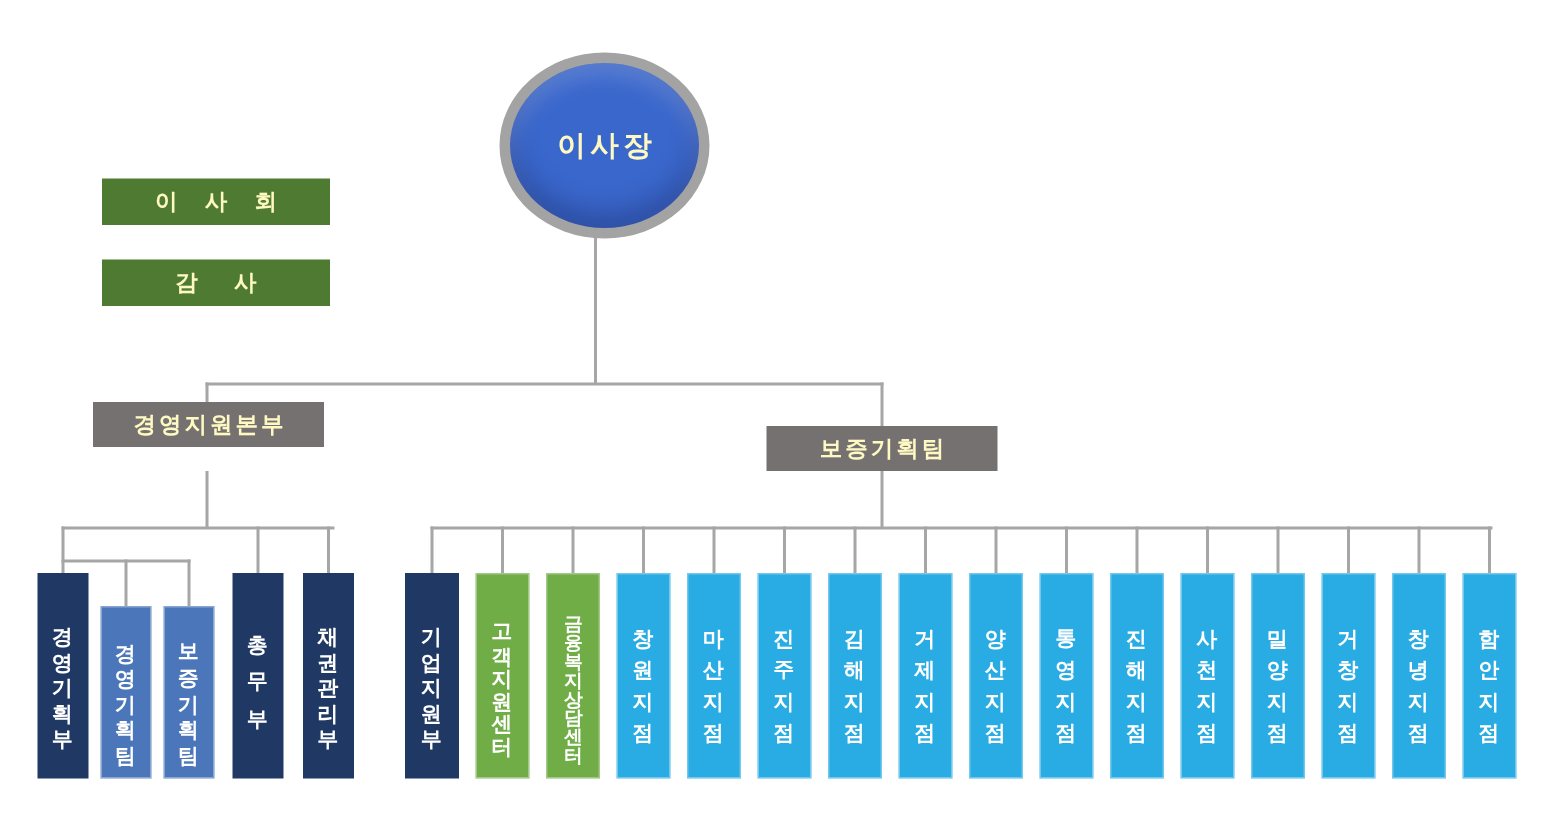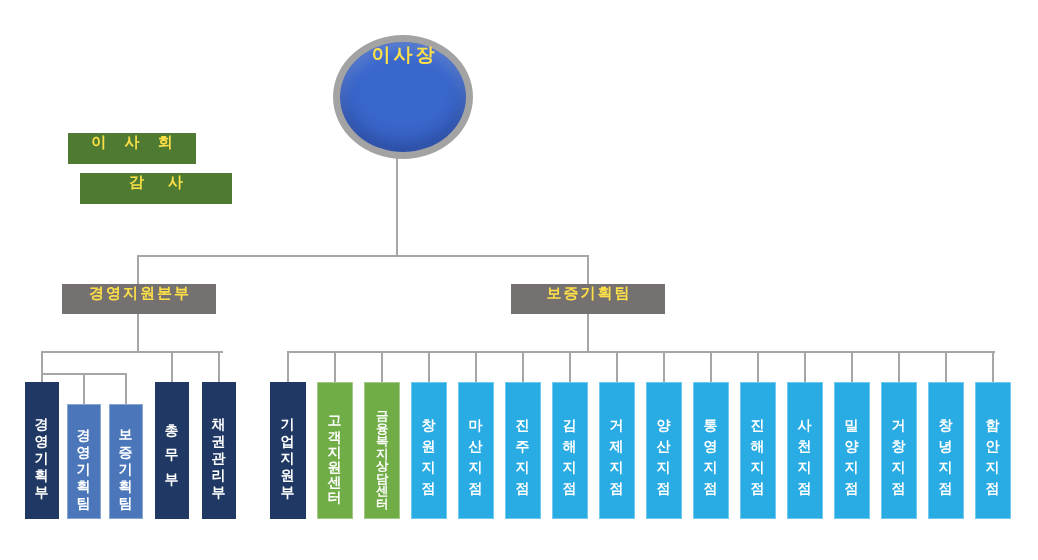--- a/index.html
+++ b/index.html
@@ -9,39 +9,39 @@
   }
   html,body{margin:0;padding:0;background:#fff;}
   .canvas{
     position:relative;width:1038px;height:560px;background:#fff;overflow:hidden;
     font-family:"Liberation Sans", sans-serif;
   }
   .line{position:absolute;background:var(--line);}
   .line.h{height:2px;}
   .line.v{width:2px;}
   .node{
-    position:absolute;display:flex;align-items:flex-start;justify-content:center;
-    color:#fde047;font-weight:700;
+    position:absolute;display:flex;align-items:center;justify-content:center;
+    color:#fef9c3;font-weight:700;
   }
   .circle{
     left:333px;top:35px;width:140px;height:124px;border-radius:50%;
     background:var(--circle_fill);
     border:7px solid var(--circle_border);
     box-shadow:inset 0 -10px 18px rgba(0,0,40,.25), inset 0 8px 14px rgba(255,255,255,.18);
     box-sizing:border-box;
     font-size:19px;letter-spacing:3px;text-indent:3px;
   }
-  .board{left:68px;top:119px;width:128px;height:31px;background:var(--darkgreen);
-    font-size:15px;letter-spacing:7px;text-indent:7px;margin-top:14px;}
-  .auditor{left:80px;top:173px;width:152px;height:31px;background:var(--darkgreen);
+  .board{left:68px;top:119px;width:152px;height:31px;background:var(--darkgreen);
+    font-size:15px;letter-spacing:7px;text-indent:7px;}
+  .auditor{left:68px;top:173px;width:152px;height:31px;background:var(--darkgreen);
     font-size:15px;letter-spacing:10px;text-indent:10px;}
   .auditteam{left:529px;top:184px;width:118px;height:32px;background:var(--purple);
     font-size:14px;letter-spacing:6px;text-indent:6px;}
   .division{width:154px;height:30px;background:var(--gray);font-size:15px;letter-spacing:2px;text-indent:2px;}
-  .div-left{left:62px;top:284px;font-family:Liberation Serif, serif;}
+  .div-left{left:62px;top:268px;font-family:Liberation Serif, serif;}
   .div-right{left:511px;top:284px;}
   .vbox{
     position:absolute;display:flex;align-items:center;justify-content:center;
     box-sizing:border-box;
   }
   .vbox.medium,.vbox.cyan,.vbox.green{border:1px solid rgba(255,255,255,.35);}
   .vlabel{
     writing-mode:vertical-rl;text-orientation:upright;
     color:#fff;font-weight:700;font-size:14px;line-height:1;
   }

